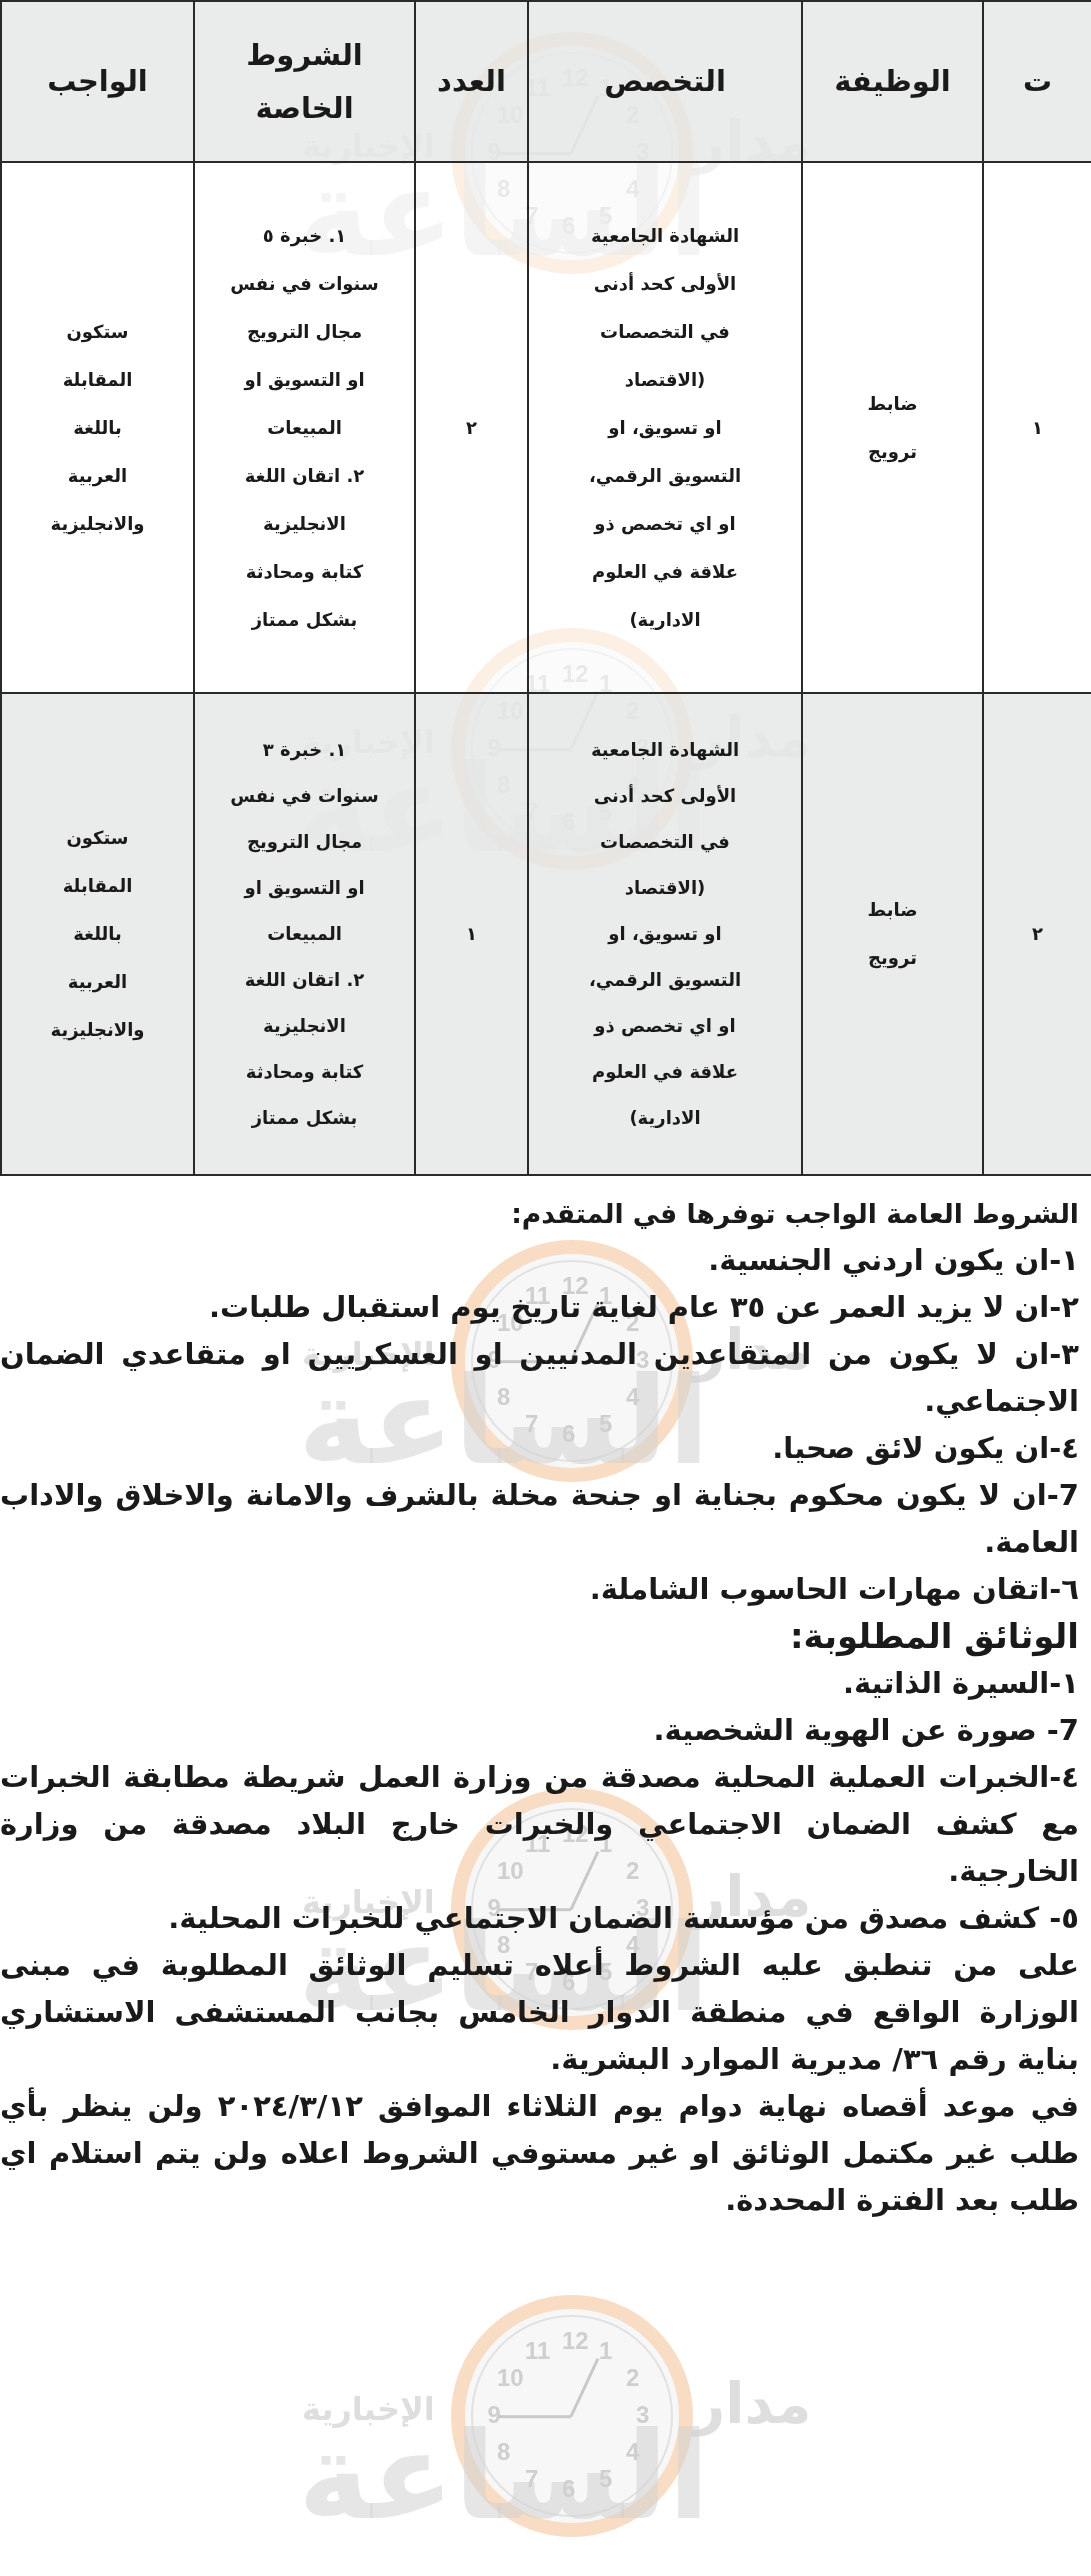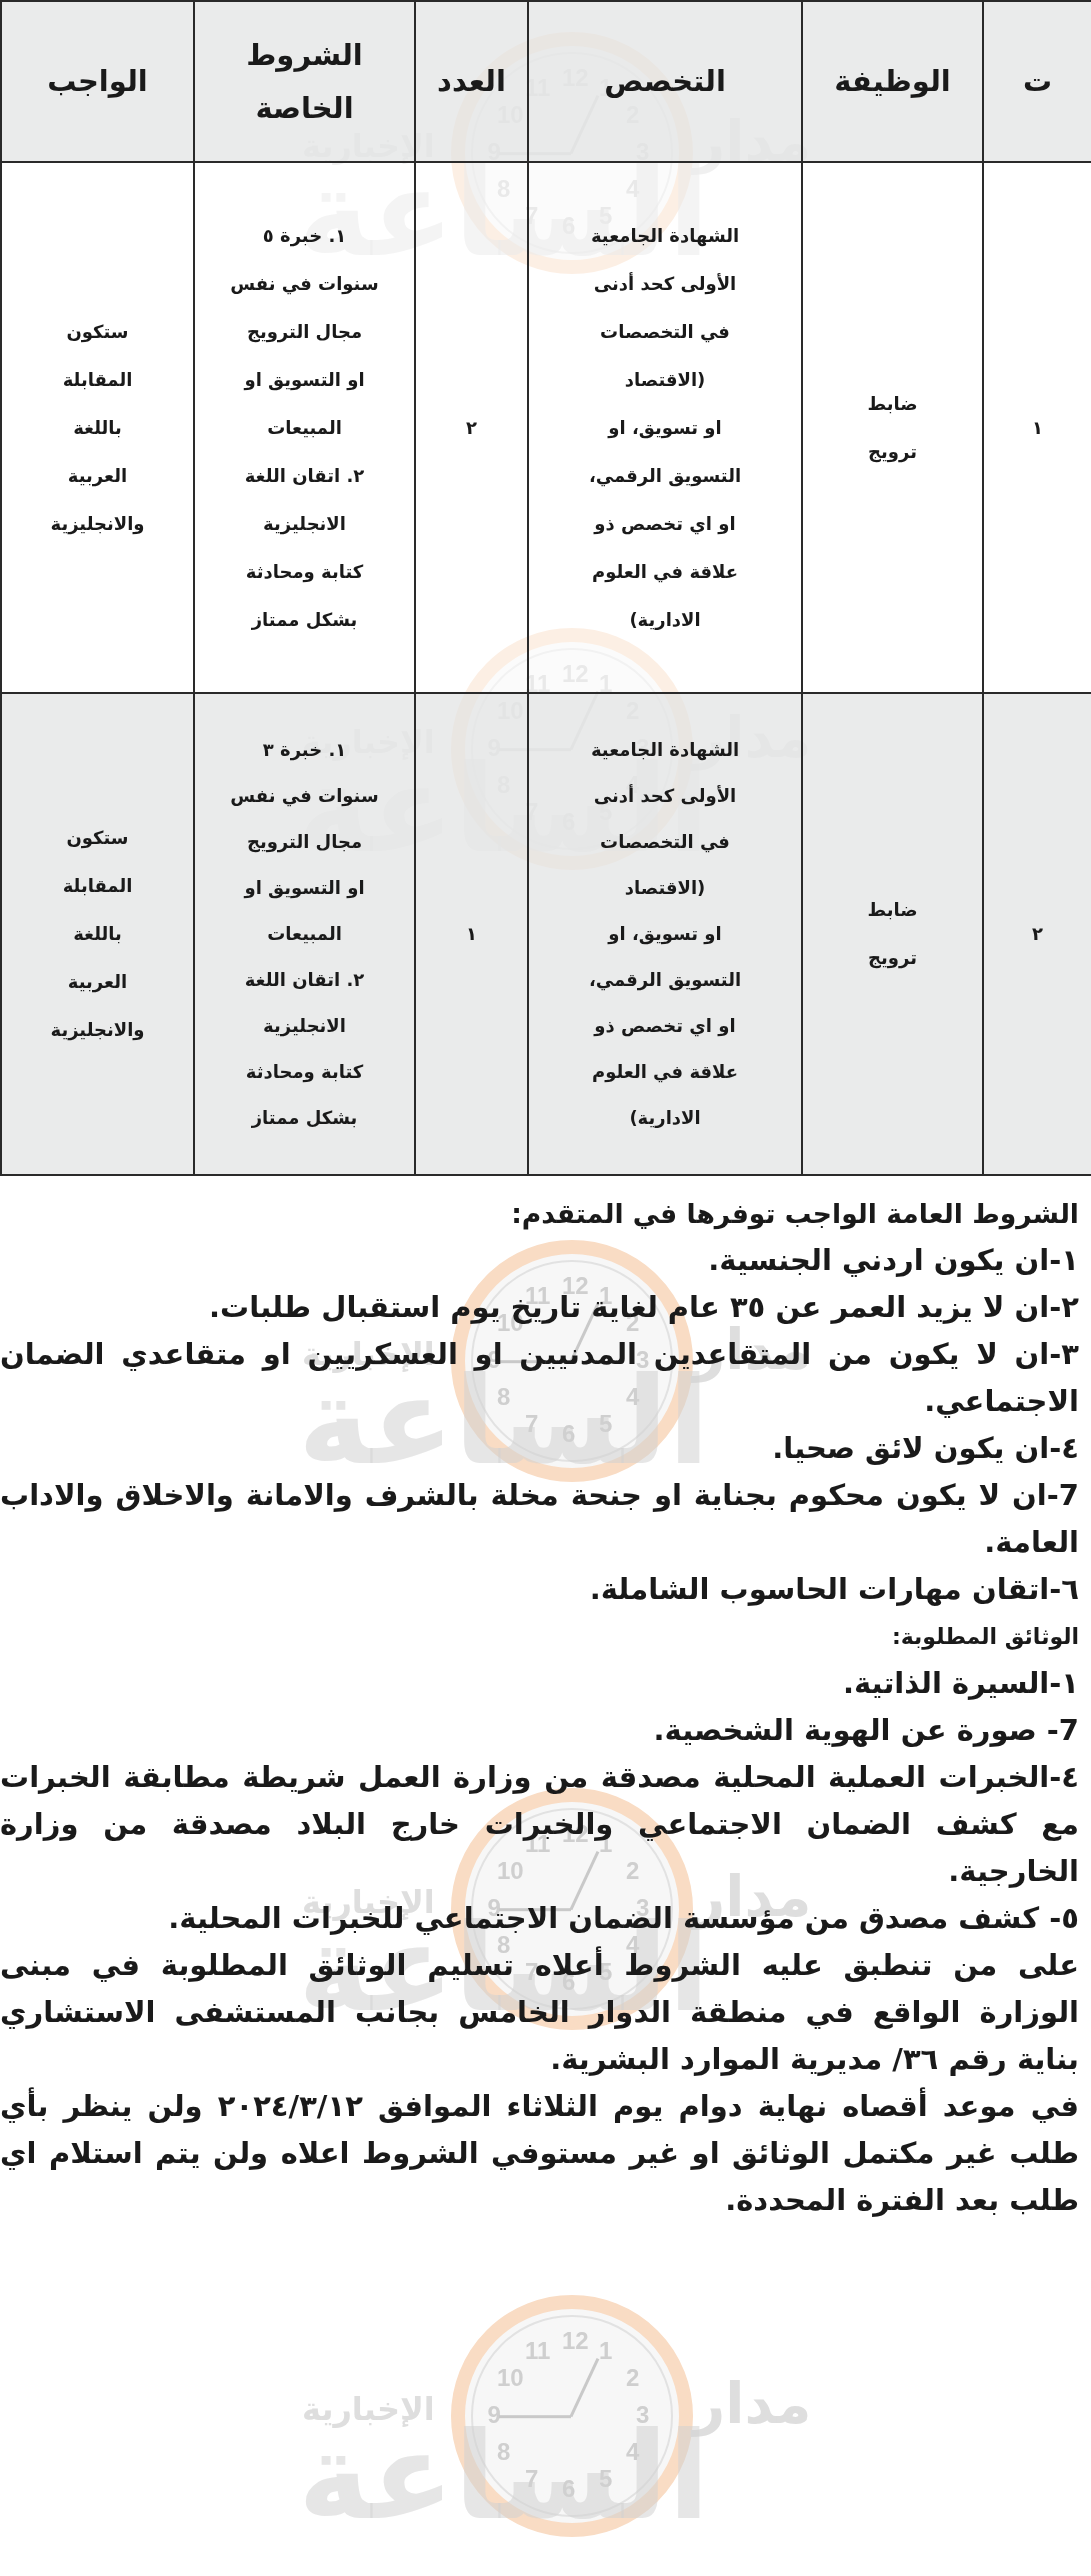--- a/index.html
+++ b/index.html
@@ -244,21 +244,21 @@
 </table>
 
 <div class="body-text">
   <p style="font-size:26.6px">الشروط العامة الواجب توفرها في المتقدم:</p>
   <p class="justify">١-ان يكون اردني الجنسية.</p>
   <p class="justify">٢-ان لا يزيد العمر عن ٣٥ عام لغاية تاريخ يوم استقبال طلبات.</p>
   <p class="justify">٣-ان لا يكون من المتقاعدين المدنيين او العسكريين او متقاعدي الضمان الاجتماعي.</p>
   <p class="justify">٤-ان يكون لائق صحيا.</p>
   <p class="justify">7-ان لا يكون محكوم بجناية او جنحة مخلة بالشرف والامانة والاخلاق والاداب العامة.</p>
   <p class="justify">٦-اتقان مهارات الحاسوب الشاملة.</p>
-  <p style="font-size:22px">الوثائق المطلوبة:</p>
+  <p style="font-size:34px">الوثائق المطلوبة:</p>
   <p class="justify">١-السيرة الذاتية.</p>
   <p class="justify">7- صورة عن الهوية الشخصية.</p>
   <p class="justify">٤-الخبرات العملية المحلية مصدقة من وزارة العمل شريطة مطابقة الخبرات مع كشف الضمان الاجتماعي والخبرات خارج البلاد مصدقة من وزارة الخارجية.</p>
   <p class="justify">٥- كشف مصدق من مؤسسة الضمان الاجتماعي للخبرات المحلية.</p>
   <p class="justify">على من تنطبق عليه الشروط أعلاه تسليم الوثائق المطلوبة في مبنى الوزارة الواقع في منطقة الدوار الخامس بجانب المستشفى الاستشاري بناية رقم ٣٦/ مديرية الموارد البشرية.</p>
   <p class="justify">في موعد أقصاه نهاية دوام يوم الثلاثاء الموافق ٢٠٢٤/٣/١٢ ولن ينظر بأي طلب غير مكتمل الوثائق او غير مستوفي الشروط اعلاه ولن يتم استلام اي طلب بعد الفترة المحددة.</p>
 </div>
 
 
 </body></html>

